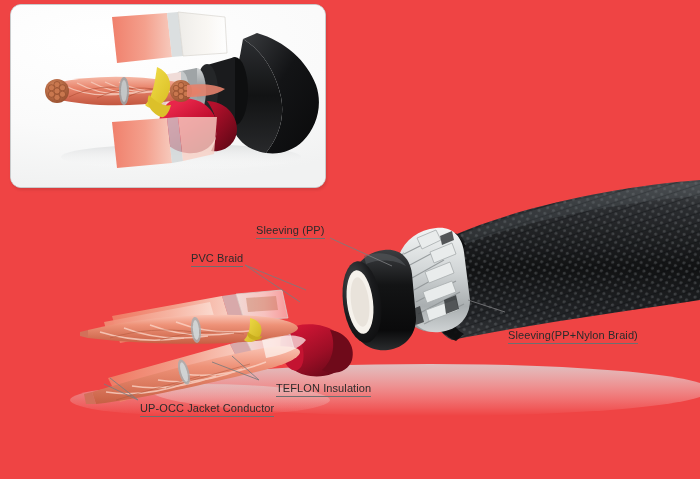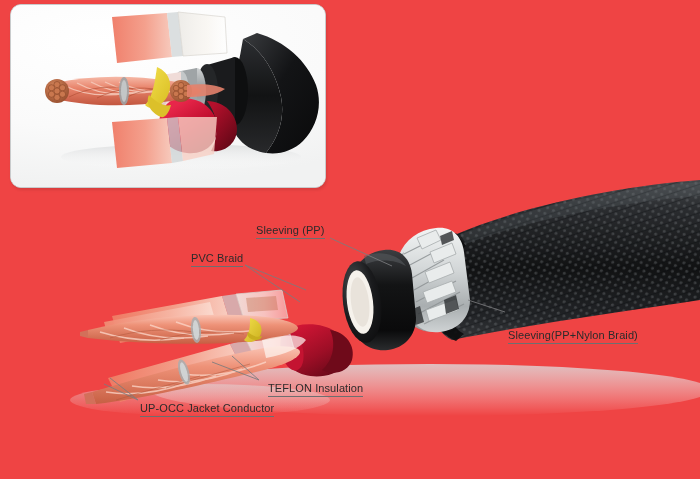--- a/index.html
+++ b/index.html
@@ -366,17 +366,17 @@
       <path d="M138 400 L104 384"></path>
     </g>
   </svg>
 
   <div class="lbl" style="left:256px;top:224px;">Sleeving (PP)</div>
 
   <div class="lbl" style="left:191px;top:252px;">PVC Braid</div>
 
   <div class="lbl" style="left:508px;top:309px;margin-top:20px;">Sleeving(PP+Nylon Braid)</div>
 
-  <div class="lbl" style="left:268px;top:382px;">TEFLON Insulation</div>
+  <div class="lbl" style="left:276px;top:382px;">TEFLON Insulation</div>
 
   <div class="lbl" style="left:140px;top:402px;">UP-OCC Jacket Conductor</div>
 
 </div>
 
 </body></html>

